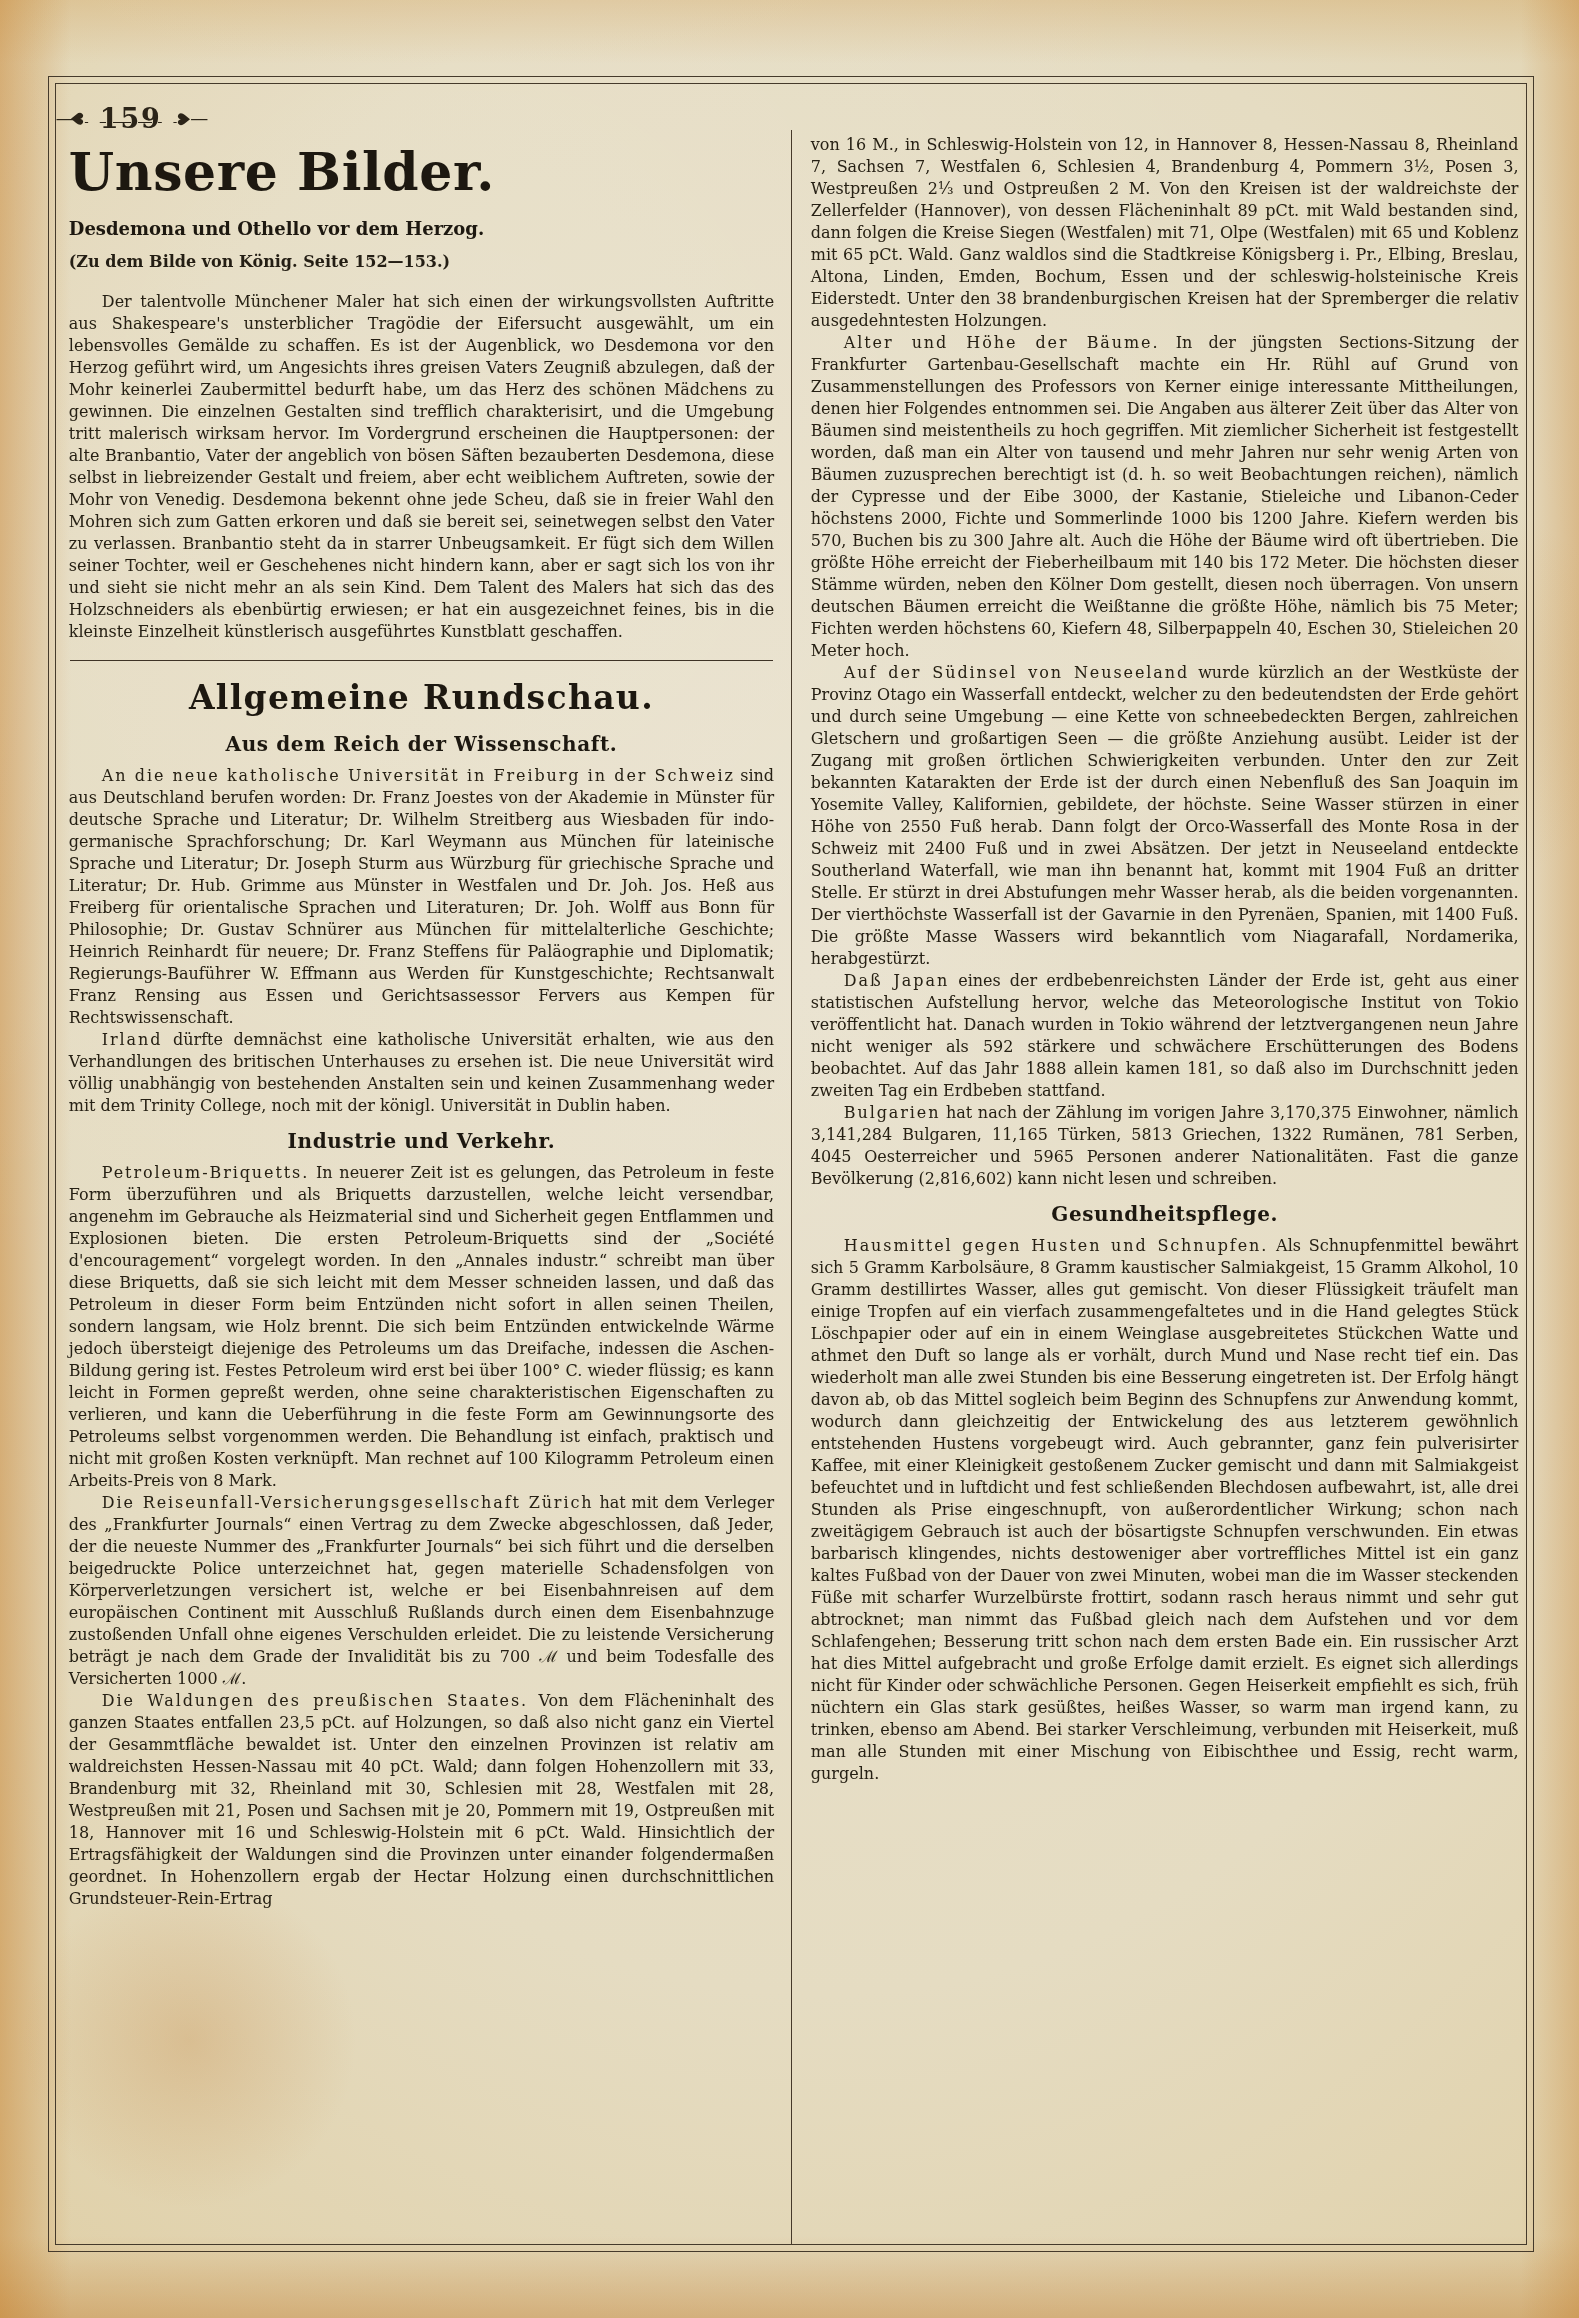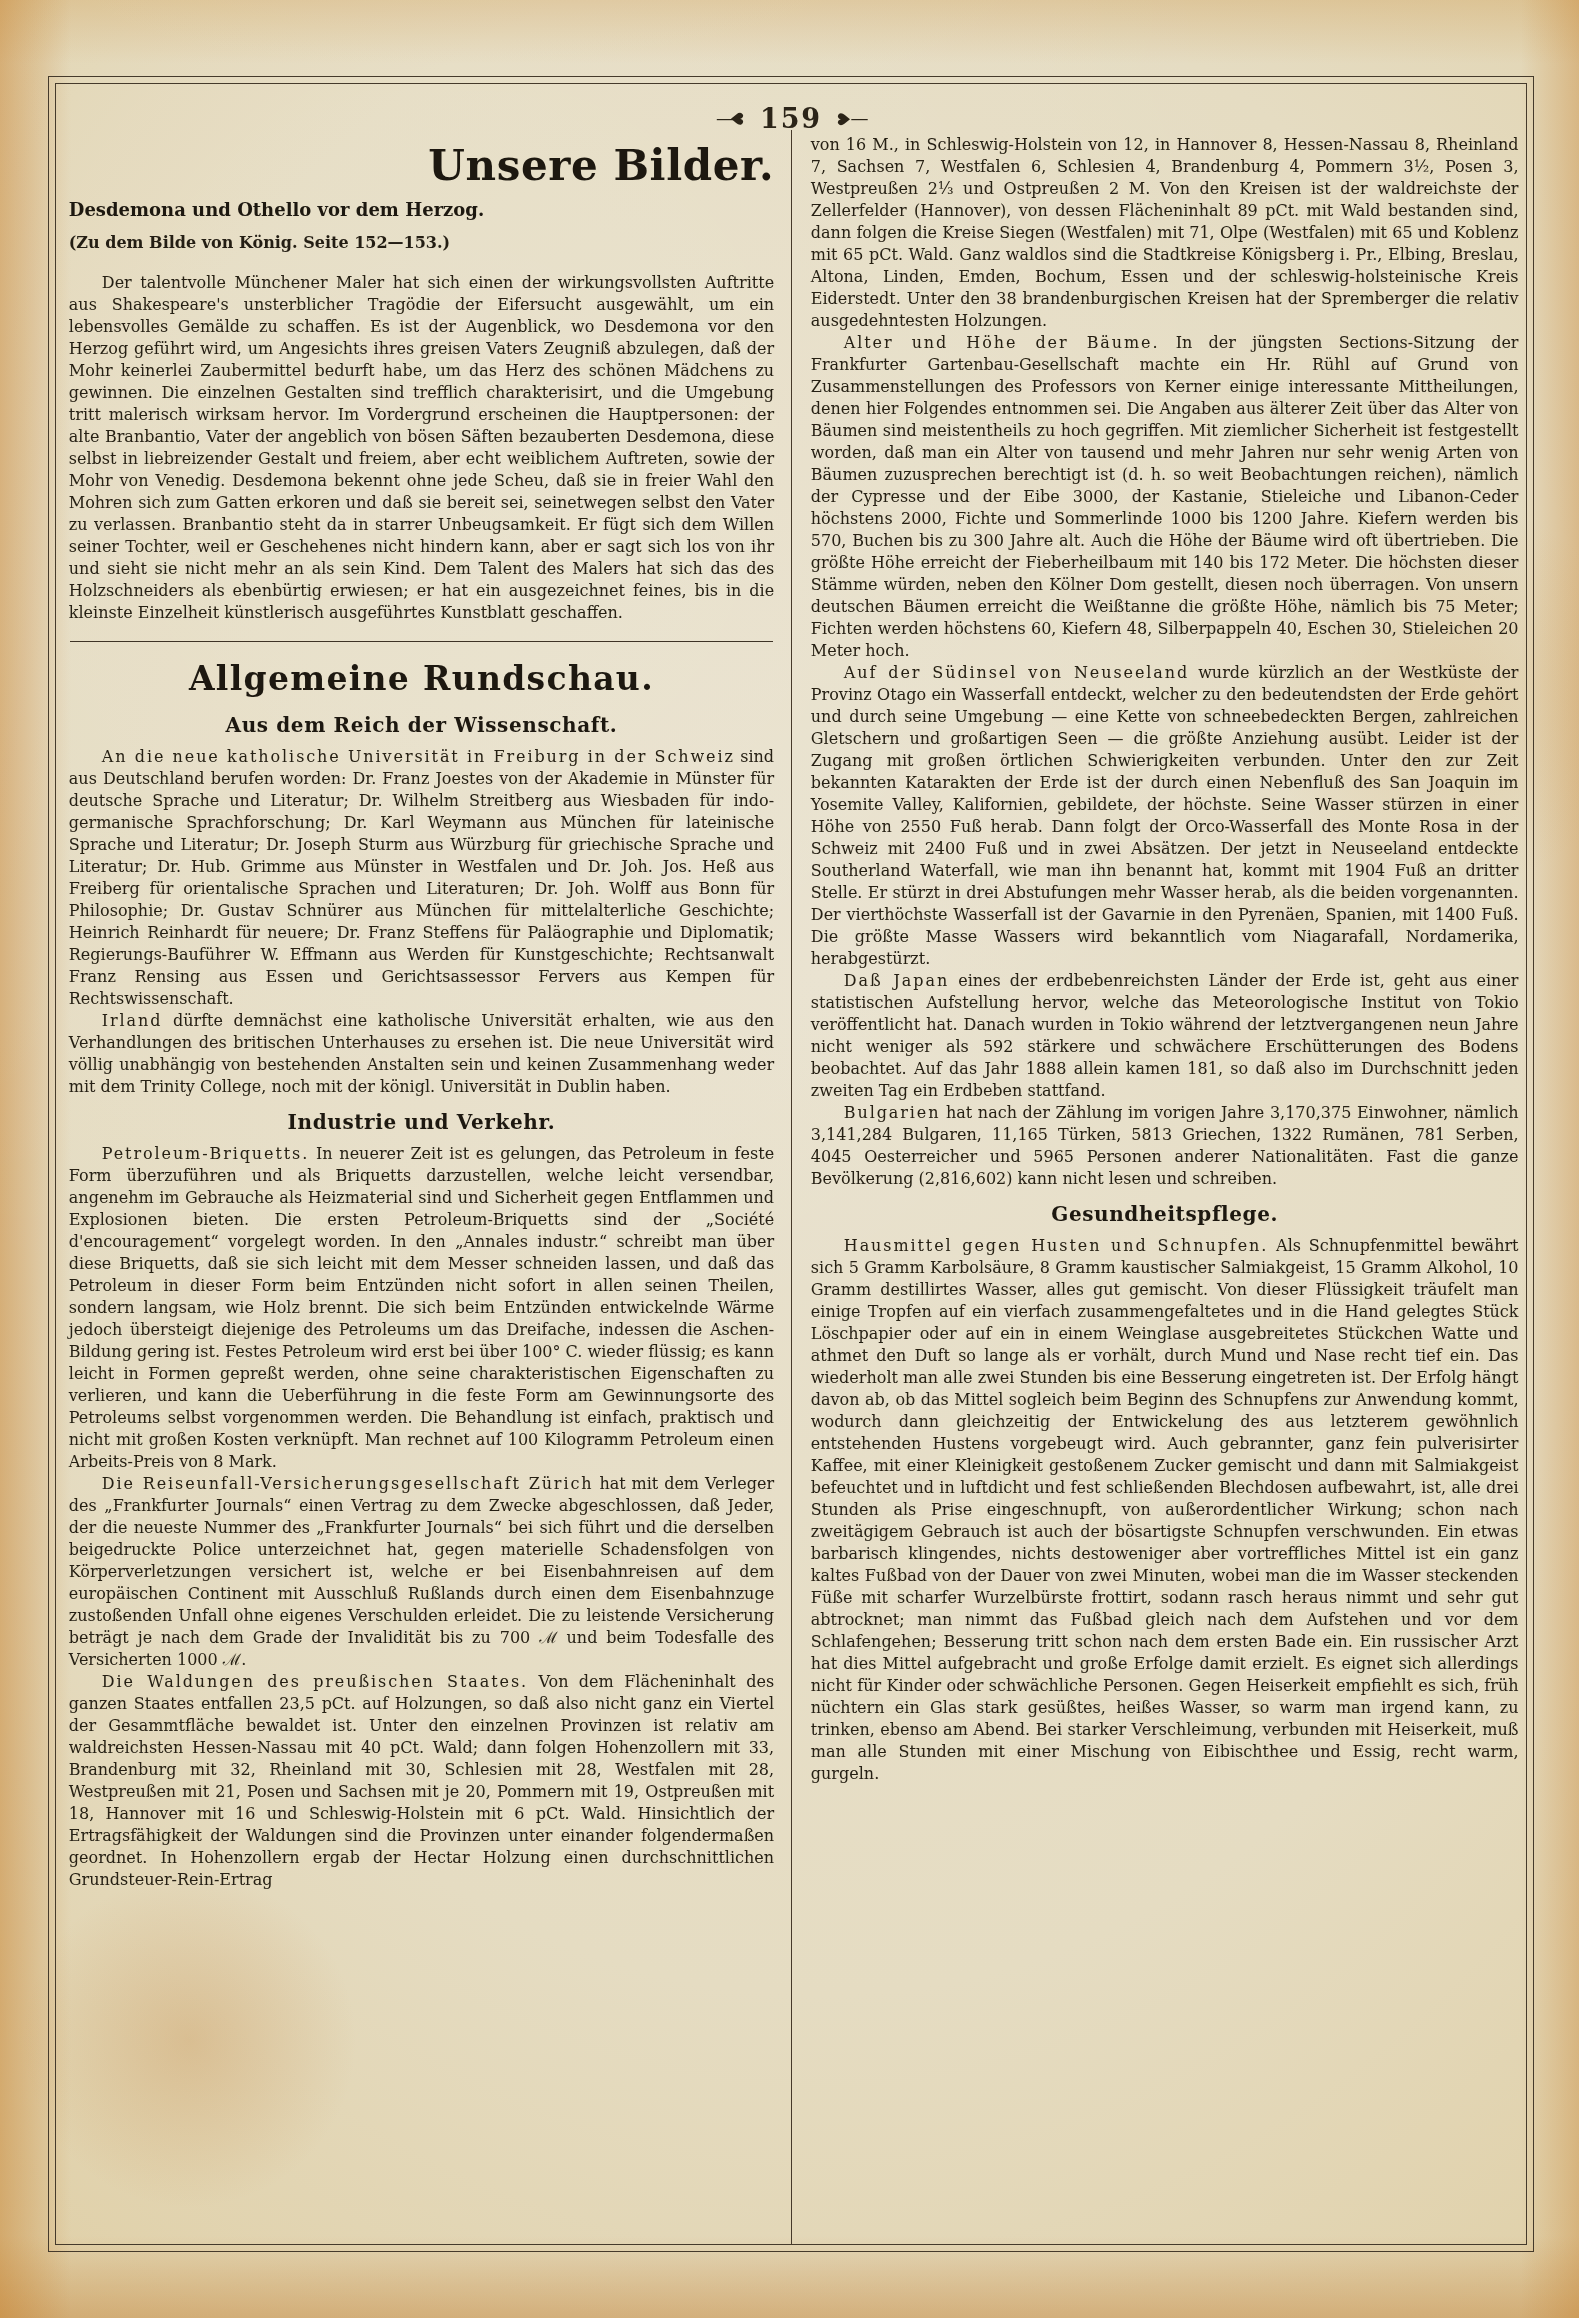--- a/index.html
+++ b/index.html
@@ -23,43 +23,44 @@
   }
   .frame-outer{
     position:absolute;left:48px;top:76px;right:45px;bottom:67px;
     border:1.9px solid #453a2b;padding:5.8px;
   }
   .frame-inner{
     border:1.3px solid #453a2b;height:100%;box-sizing:border-box;
     overflow:hidden;
   }
   .page-header{
-    text-align:center;padding-top:19px;height:46px;box-sizing:border-box;
+    padding-top:19px;height:46px;box-sizing:border-box;
     color:#2b2418;
+    text-decoration:underline;
   }
   .page-number{
     font-size:27px;font-weight:bold;letter-spacing:1.9px;vertical-align:middle;
     padding:0 11.6px;
   }
   .orn{display:inline-block;vertical-align:middle;color:#2b2418;}
   .orn-left::before{content:"\2014";font-size:18px;letter-spacing:-2.6px;}
   .orn-left::after{content:"\2665";display:inline-block;transform:rotate(90deg);font-size:16.7px;margin-left:-1.3px;}
   .orn-right::before{content:"\2665";display:inline-block;transform:rotate(-90deg);font-size:16.7px;margin-right:-1.3px;}
   .orn-right::after{content:"\2014";font-size:18px;letter-spacing:-2.6px;}
   .columns{display:flex;align-items:stretch;height:calc(100% - 46px);}
   .col{box-sizing:border-box;overflow:hidden;
     font-size:16px;line-height:22px;text-align:justify;color:#262014;}
   .col-left{flex:0 0 736px;padding:3.9px 16.7px 6.4px 13px;border-right:1.3px solid #46392a;}
   .col-right{flex:1;padding:3.9px 7.7px 6.4px 19px;}
   p{margin:0;text-indent:33px;}
   p.no-indent{text-indent:0;}
   .lead{letter-spacing:1.9px;}
   .article-title{
-    font-size:42px;line-height:1.1;font-weight:bold;text-align:right;
-    margin:9px 0 11px 0;color:#1d1810;letter-spacing:0.6px;text-indent:0;
+    font-size:52px;line-height:1.1;font-weight:bold;text-align:left;
+    margin:9px 0 19px 0;color:#1d1810;letter-spacing:0.6px;text-indent:0;
   }
   .article-subtitle{
     font-size:18px;line-height:1.15;font-weight:bold;text-align:left;
     margin:0 0 11.6px 0;color:#1d1810;text-indent:0;
   }
   .article-caption{
     font-size:16px;font-weight:bold;text-align:left;margin:0 0 18px 0;
     color:#241e14;text-indent:0;
   }
   .rule{border-top:1.3px solid #3e3326;margin:16.7px 1.3px 0 1.3px;}

